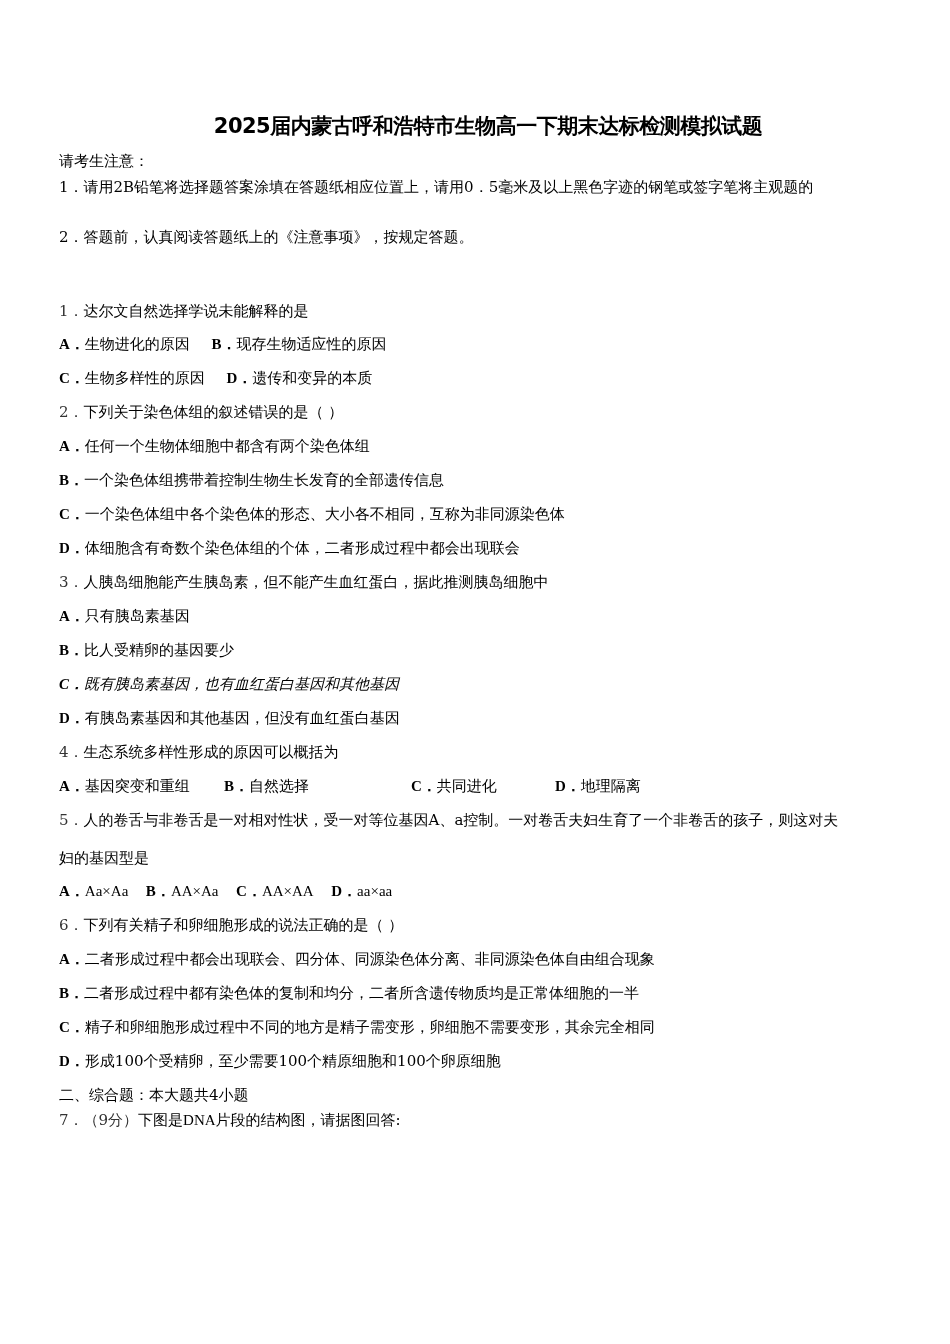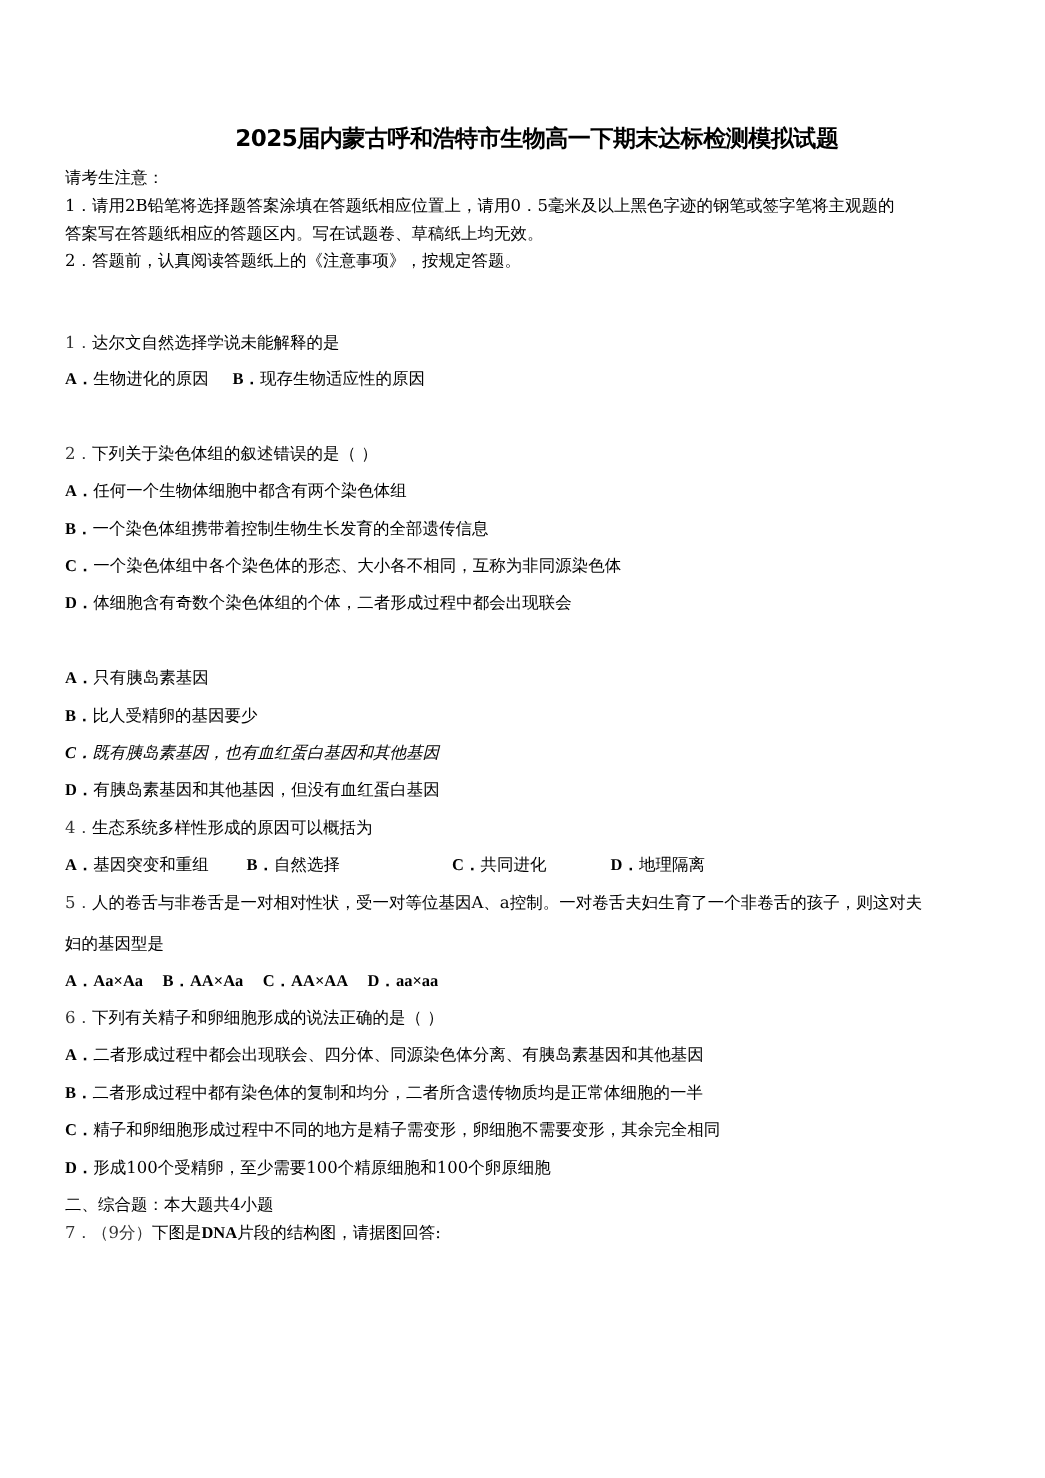--- a/index.html
+++ b/index.html
@@ -5,60 +5,67 @@
   html, body { margin: 0; padding: 0; background: #ffffff; }
   body { width: 950px; height: 1344px; position: relative; overflow: hidden;
          font-family: "DejaVu Serif", "Liberation Serif", serif; color: #000; }
   .page { position: absolute; left: 13px; top: 0; width: 950px; height: 1344px; background: #fff; padding-left: 12px; }
   .title { position: absolute; left: 0; top: 112px; width: 950px; text-align: center;
            font-family: "DejaVu Sans", "Liberation Sans", sans-serif; font-weight: bold;
            font-size: 21px; letter-spacing: -0.5px; }
   .line { position: absolute; left: 46px; font-size: 15px; white-space: nowrap; line-height: 20px; }
   .q-num { color: #333; }
   .opt-letter { font-weight: bold; font-family: "Liberation Serif", serif; }
-  .bold-en { font-weight: bold; font-family: "Liberation Serif", serif; }
+  .bold-en { font-weight: normal; font-family: "Liberation Serif", serif; }
 </style>
 </head>
 <body>
 
 <div class="page">
 
   <div class="title">2025届内蒙古呼和浩特市生物高一下期末达标检测模拟试题</div>
 
   <div class="line" style="top:151px;">请考生注意：</div>
   <div class="line" style="top:177px;">1．请用2B铅笔将选择题答案涂填在答题纸相应位置上，请用0．5毫米及以上黑色字迹的钢笔或签字笔将主观题的</div>
-  <div class="line" style="top:202px;">答案写在答题纸相应的答题区内。写在试题卷、草稿纸上均无效。</div>
   <div class="line" style="top:227px;">2．答题前，认真阅读答题纸上的《注意事项》，按规定答题。</div>
 
 
   <div class="line" style="top:301px;">
     <span class="q-num">1．</span><span>达尔文自然选择学说未能解释的是</span>
   </div>
   <div class="line" style="top:334px;">
     <span class="opt-letter">A．</span><span>生物进化的原因</span>
     <span style="display:inline-block;width:12px;"></span>
     <span class="opt-letter">B．</span><span>现存生物适应性的原因</span>
+  </div>
+  <div class="line" style="top:368px;">
+    <span class="opt-letter">C．</span><span>生物多样性的原因</span>
+    <span style="display:inline-block;width:12px;"></span>
+    <span class="opt-letter">D．</span><span>遗传和变异的本质</span>
   </div>
 
   <div class="line" style="top:402px;">
     <span class="q-num">2．</span><span>下列关于染色体组的叙述错误的是（ ）</span>
   </div>
   <div class="line" style="top:470px;">
     <span class="opt-letter">B．</span><span>一个染色体组携带着控制生物生长发育的全部遗传信息</span>
   </div>
   <div class="line" style="top:436px;">
     <span class="opt-letter">A．</span><span>任何一个生物体细胞中都含有两个染色体组</span>
   </div>
   <div class="line" style="top:504px;">
     <span class="opt-letter">C．</span><span>一个染色体组中各个染色体的形态、大小各不相同，互称为非同源染色体</span>
   </div>
   <div class="line" style="top:538px;">
     <span class="opt-letter">D．</span><span>体细胞含有奇数个染色体组的个体，二者形成过程中都会出现联会</span>
   </div>
 
+  <div class="line" style="top:572px;">
+    <span class="q-num">3．</span><span>人胰岛细胞能产生胰岛素，但不能产生血红蛋白，据此推测胰岛细胞中</span>
+  </div>
   <div class="line" style="top:606px;">
     <span class="opt-letter">A．</span><span>只有胰岛素基因</span>
   </div>
   <div class="line" style="top:640px;">
     <span class="opt-letter">B．</span><span>比人受精卵的基因要少</span>
   </div>
   <div class="line" style="top:674px;font-style:italic;">
     <span class="opt-letter">C．</span><span>既有胰岛素基因，也有血红蛋白基因和其他基因</span>
   </div>
   <div class="line" style="top:708px;">
@@ -92,21 +99,21 @@
     <span style="display:inline-block;width:8px;"></span>
     <span class="opt-letter">C．</span><span class="bold-en">AA×AA</span>
     <span style="display:inline-block;width:8px;"></span>
     <span class="opt-letter">D．</span><span class="bold-en">aa×aa</span>
   </div>
 
   <div class="line" style="top:915px;">
     <span class="q-num">6．</span><span>下列有关精子和卵细胞形成的说法正确的是（ ）</span>
   </div>
   <div class="line" style="top:949px;">
-    <span class="opt-letter">A．</span><span>二者形成过程中都会出现联会、四分体、同源染色体分离、有胰岛素基因和其他基因</span>
+    <span class="opt-letter">A．</span><span>二者形成过程中都会出现联会、四分体、同源染色体分离、非同源染色体自由组合现象</span>
   </div>
   <div class="line" style="top:983px;">
     <span class="opt-letter">B．</span><span>二者形成过程中都有染色体的复制和均分，二者所含遗传物质均是正常体细胞的一半</span>
   </div>
   <div class="line" style="top:1017px;">
     <span class="opt-letter">C．</span><span>精子和卵细胞形成过程中不同的地方是精子需变形，卵细胞不需要变形，其余完全相同</span>
   </div>
   <div class="line" style="top:1051px;">
     <span class="opt-letter">D．</span><span>形成100个受精卵，至少需要100个精原细胞和100个卵原细胞</span>
   </div>

